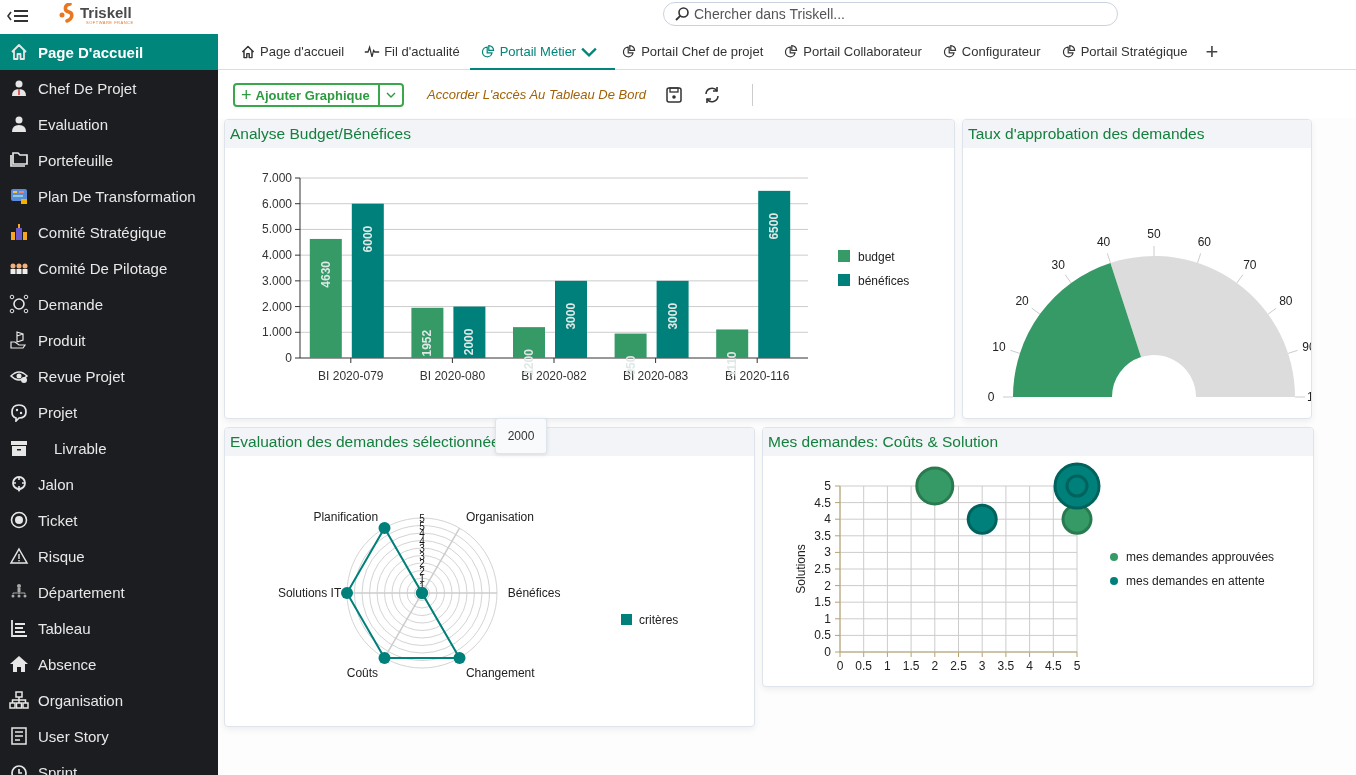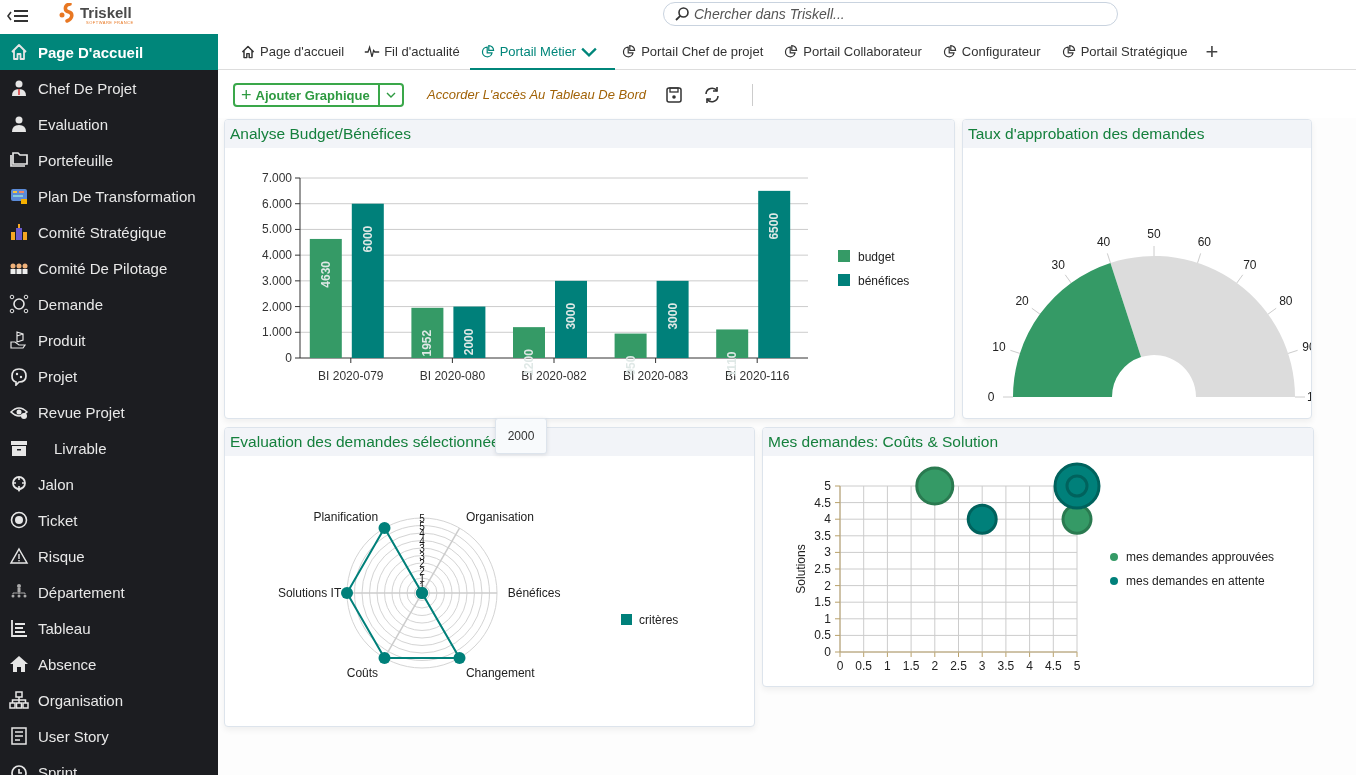--- a/index.html
+++ b/index.html
@@ -3,21 +3,21 @@
 <meta charset="utf-8">
 <style>
   * { box-sizing: border-box; margin: 0; padding: 0; }
   html, body { width: 1356px; height: 775px; overflow: hidden; background: #fdfdfd; font-family: "Liberation Sans", sans-serif; color: #333; }
   .topbar { position: absolute; left: 0; top: 0; width: 1356px; height: 34px; background: #fff; }
   .menu-toggle { position: absolute; left: 6px; top: 5px; width: 24px; height: 22px; color: #333; font-size: 18px; display:flex; align-items:center; cursor:pointer; }
   .logo { position: absolute; left: 58px; top: 3px; display: flex; align-items: center; }
   .logo-text { font-weight: bold; font-size: 15px; color: #4a4a4a; line-height: 16px; }
   .logo-sub { font-size: 4px; color: #e87722; letter-spacing: 0.5px; position:absolute; left: 28px; top: 17px; white-space: nowrap;}
   .search { position: absolute; left: 663px; top: 2px; width: 455px; height: 24px; border: 1px solid #c9d3df; border-radius: 12px; display: flex; align-items: center; padding-left: 10px; }
-  .search input { border: none; outline: none; font-style: italic; font-size: 14px; color: #555; background: transparent; width: 420px; font-family: "Liberation Sans", sans-serif; }
+  .search input { border: none; outline: none; font-size: 14px; color: #555; background: transparent; width: 420px; font-family: "Liberation Sans", sans-serif; }
   .search input::placeholder { color: #555; }
   .search-icon { width: 16px; height: 16px; margin-right: 4px; }
 
   .sidebar { position: absolute; left: 0; top: 34px; width: 218px; height: 741px; background: #1c1d21; overflow: hidden; }
   .side-item { height: 36px; display: flex; align-items: center; color: #e8e8e8; font-size: 15px; cursor: pointer; }
   .side-item.active { background: #00867a; color: #fff; font-weight: bold; }
   .side-icon { width: 38px; display: flex; justify-content: center; align-items: center; margin-left: 0; }
   .side-icon svg { width: 20px; height: 20px; }
 
   .tabs { position: absolute; left: 218px; top: 34px; width: 1138px; height: 36px; border-bottom: 1px solid #ddd; background: #fff; display: flex; align-items: center; padding-left: 22px; }
@@ -160,36 +160,36 @@
         <svg viewBox="0 0 20 20">
           <path d="M8 2 L14 4 L14 10 L8 12 L8 6 Z M8 6 L14 4" stroke="#e6e6e6" stroke-width="1.2" fill="none"></path>
           <path d="M2 12 H6 L10 15 H16 L14 18 H2 Z" stroke="#e6e6e6" stroke-width="1.2" fill="none"></path>
         </svg>
       </span>
       <span style="margin-left:0">Produit</span>
     </div>
     <div class="side-item">
       <span class="side-icon">
         <svg viewBox="0 0 20 20">
+          <path d="M2 10 Q10 2 18 10 Q10 18 2 10 Z" stroke="#e6e6e6" stroke-width="1.6" fill="none"></path>
+          <circle cx="10" cy="10" r="2.5" fill="#e6e6e6"></circle>
+          <circle cx="15" cy="14" r="3" fill="#e6e6e6"></circle>
+        </svg>
+      </span>
+      <span style="margin-left:0">Revue Projet</span>
+    </div>
+    <div class="side-item">
+      <span class="side-icon">
+        <svg viewBox="0 0 20 20">
           <path d="M3 10 Q3 3 10 3 Q17 3 17 10 Q17 16 10 16 L7 19 L7 16 Q3 15 3 10 Z" stroke="#e6e6e6" stroke-width="1.7" fill="none"></path>
           <circle cx="8" cy="8" r="1.2" fill="#e6e6e6"></circle>
           <circle cx="12" cy="11" r="1.2" fill="#e6e6e6"></circle>
         </svg>
       </span>
       <span style="margin-left:0">Projet</span>
-    </div>
-    <div class="side-item">
-      <span class="side-icon">
-        <svg viewBox="0 0 20 20">
-          <path d="M2 10 Q10 2 18 10 Q10 18 2 10 Z" stroke="#e6e6e6" stroke-width="1.6" fill="none"></path>
-          <circle cx="10" cy="10" r="2.5" fill="#e6e6e6"></circle>
-          <circle cx="15" cy="14" r="3" fill="#e6e6e6"></circle>
-        </svg>
-      </span>
-      <span style="margin-left:0">Revue Projet</span>
     </div>
     <div class="side-item">
       <span class="side-icon">
         <svg viewBox="0 0 20 20">
           <rect x="2" y="3" width="16" height="4" fill="#e6e6e6"></rect>
           <rect x="3" y="8" width="14" height="10" fill="#e6e6e6"></rect>
           <rect x="8" y="11" width="4" height="1.5" fill="#1c1d21"></rect>
         </svg>
       </span>
       <span style="margin-left:16px">Livrable</span>

